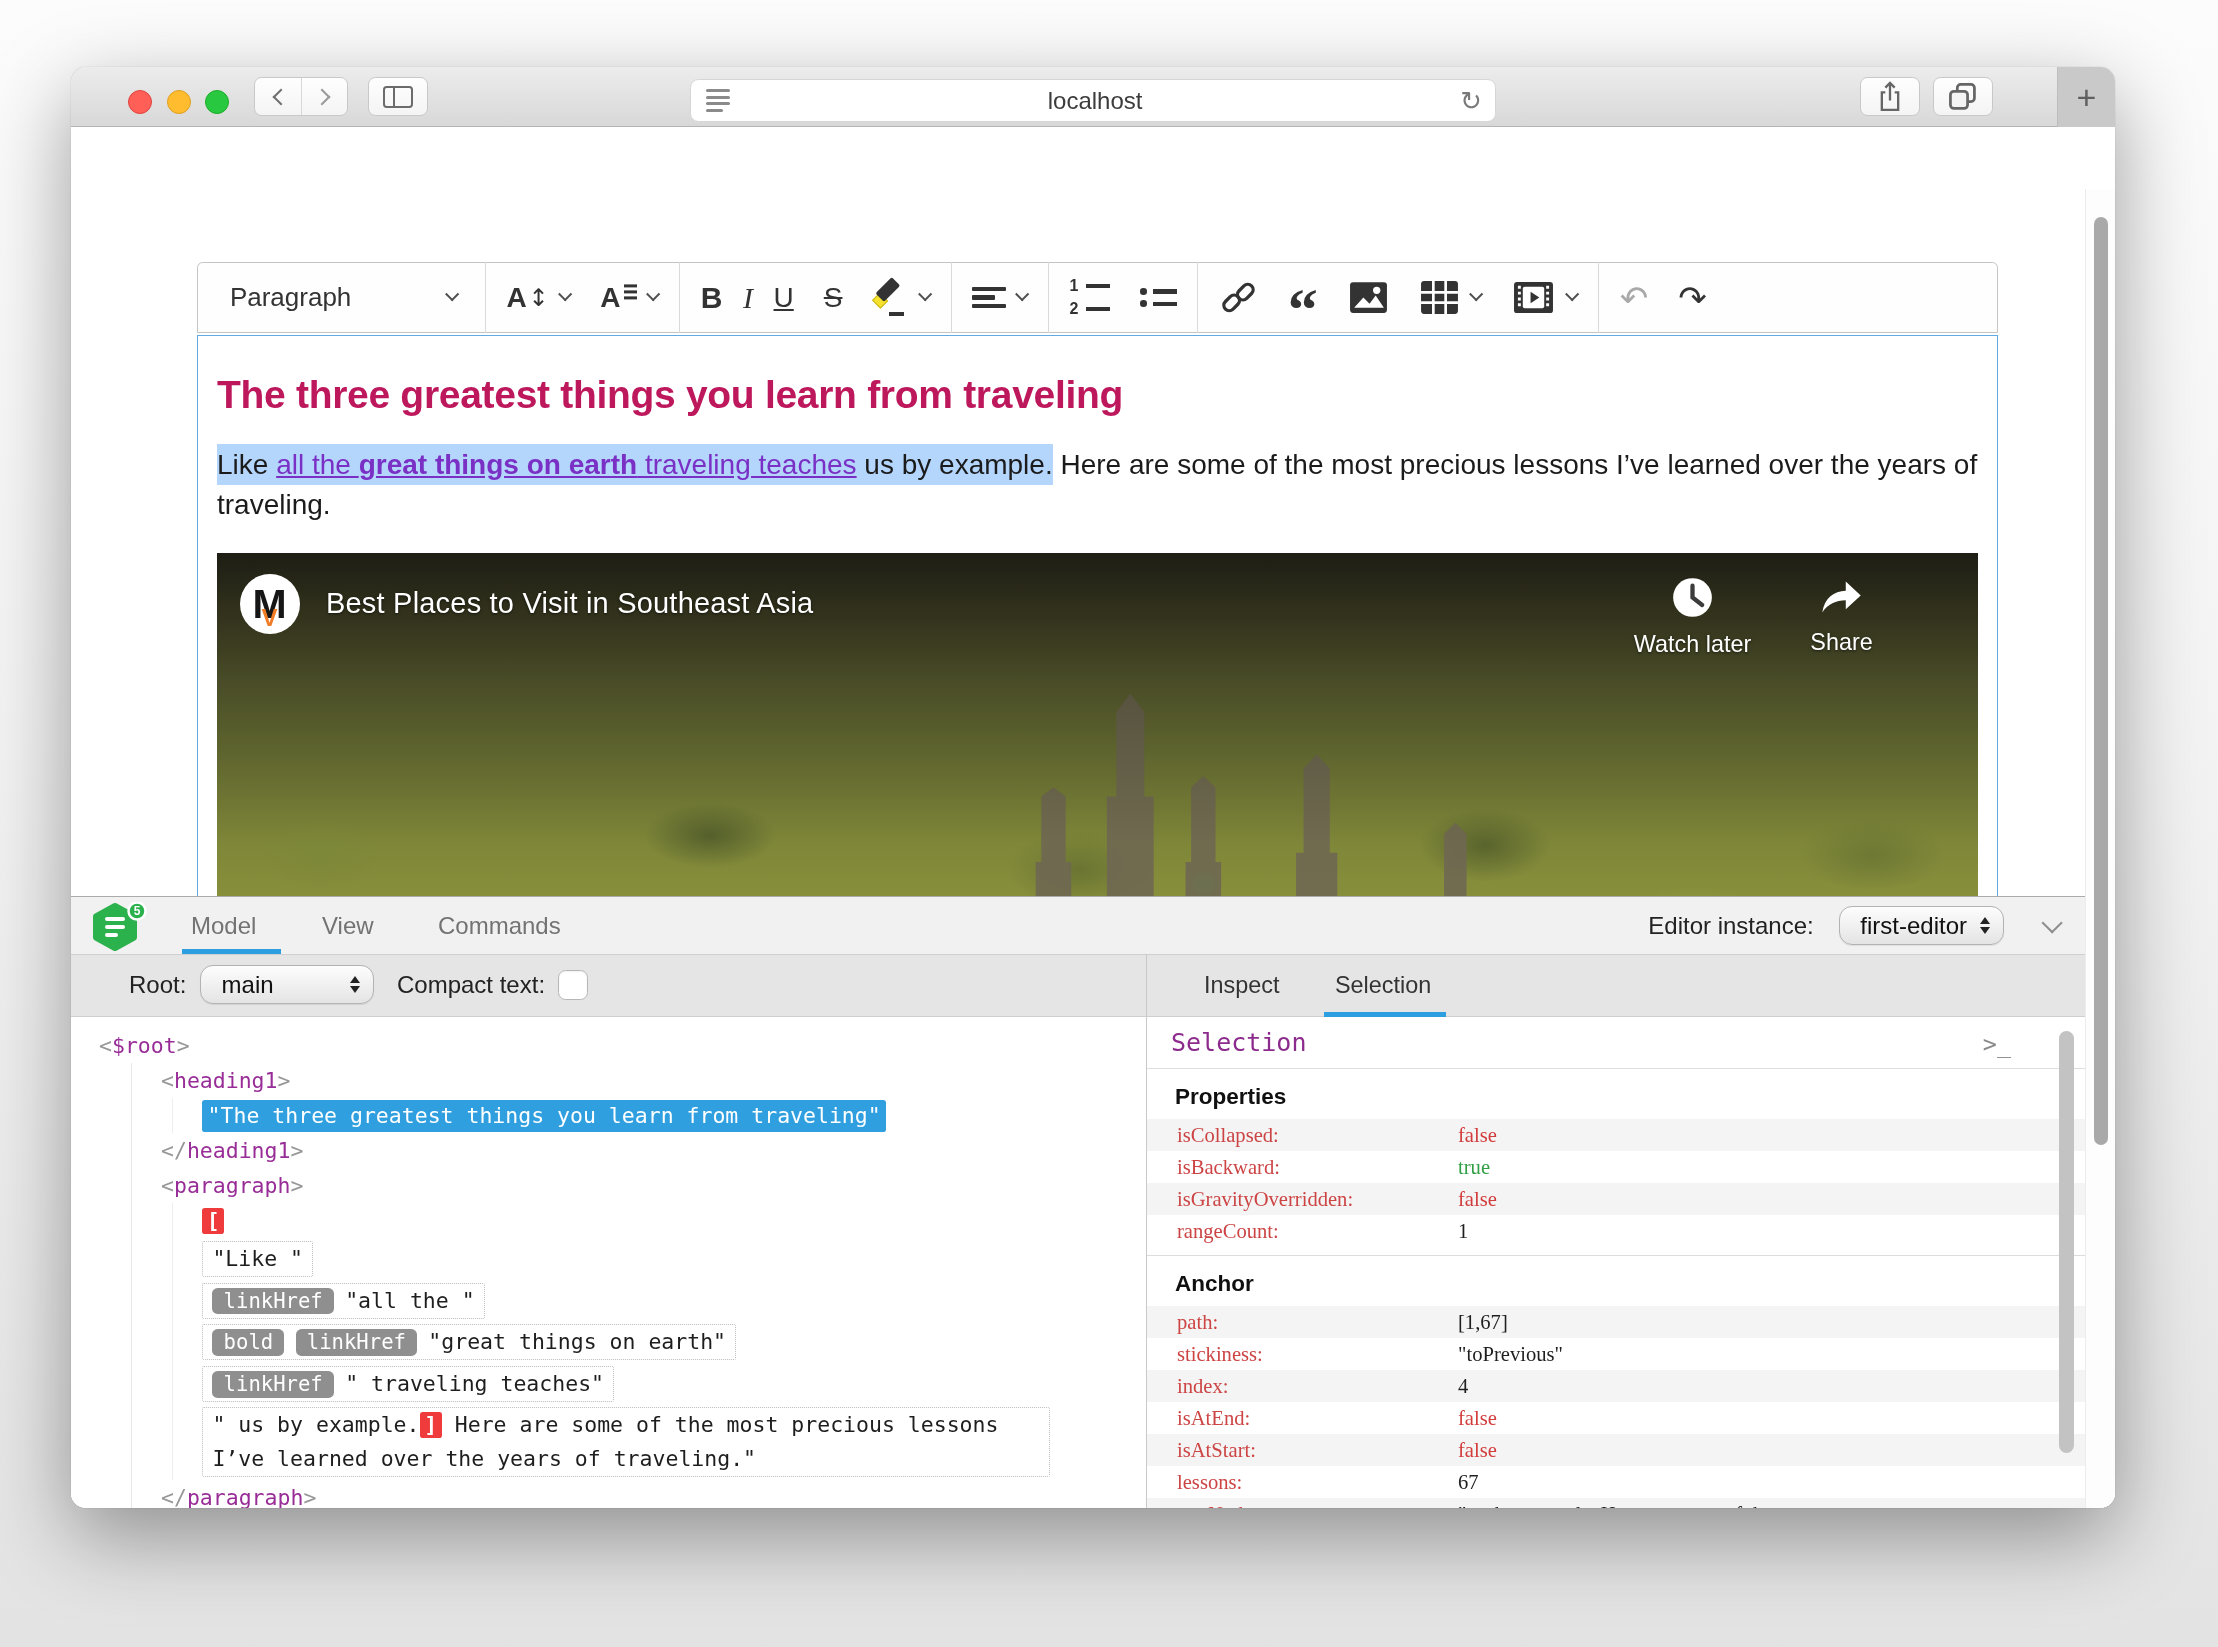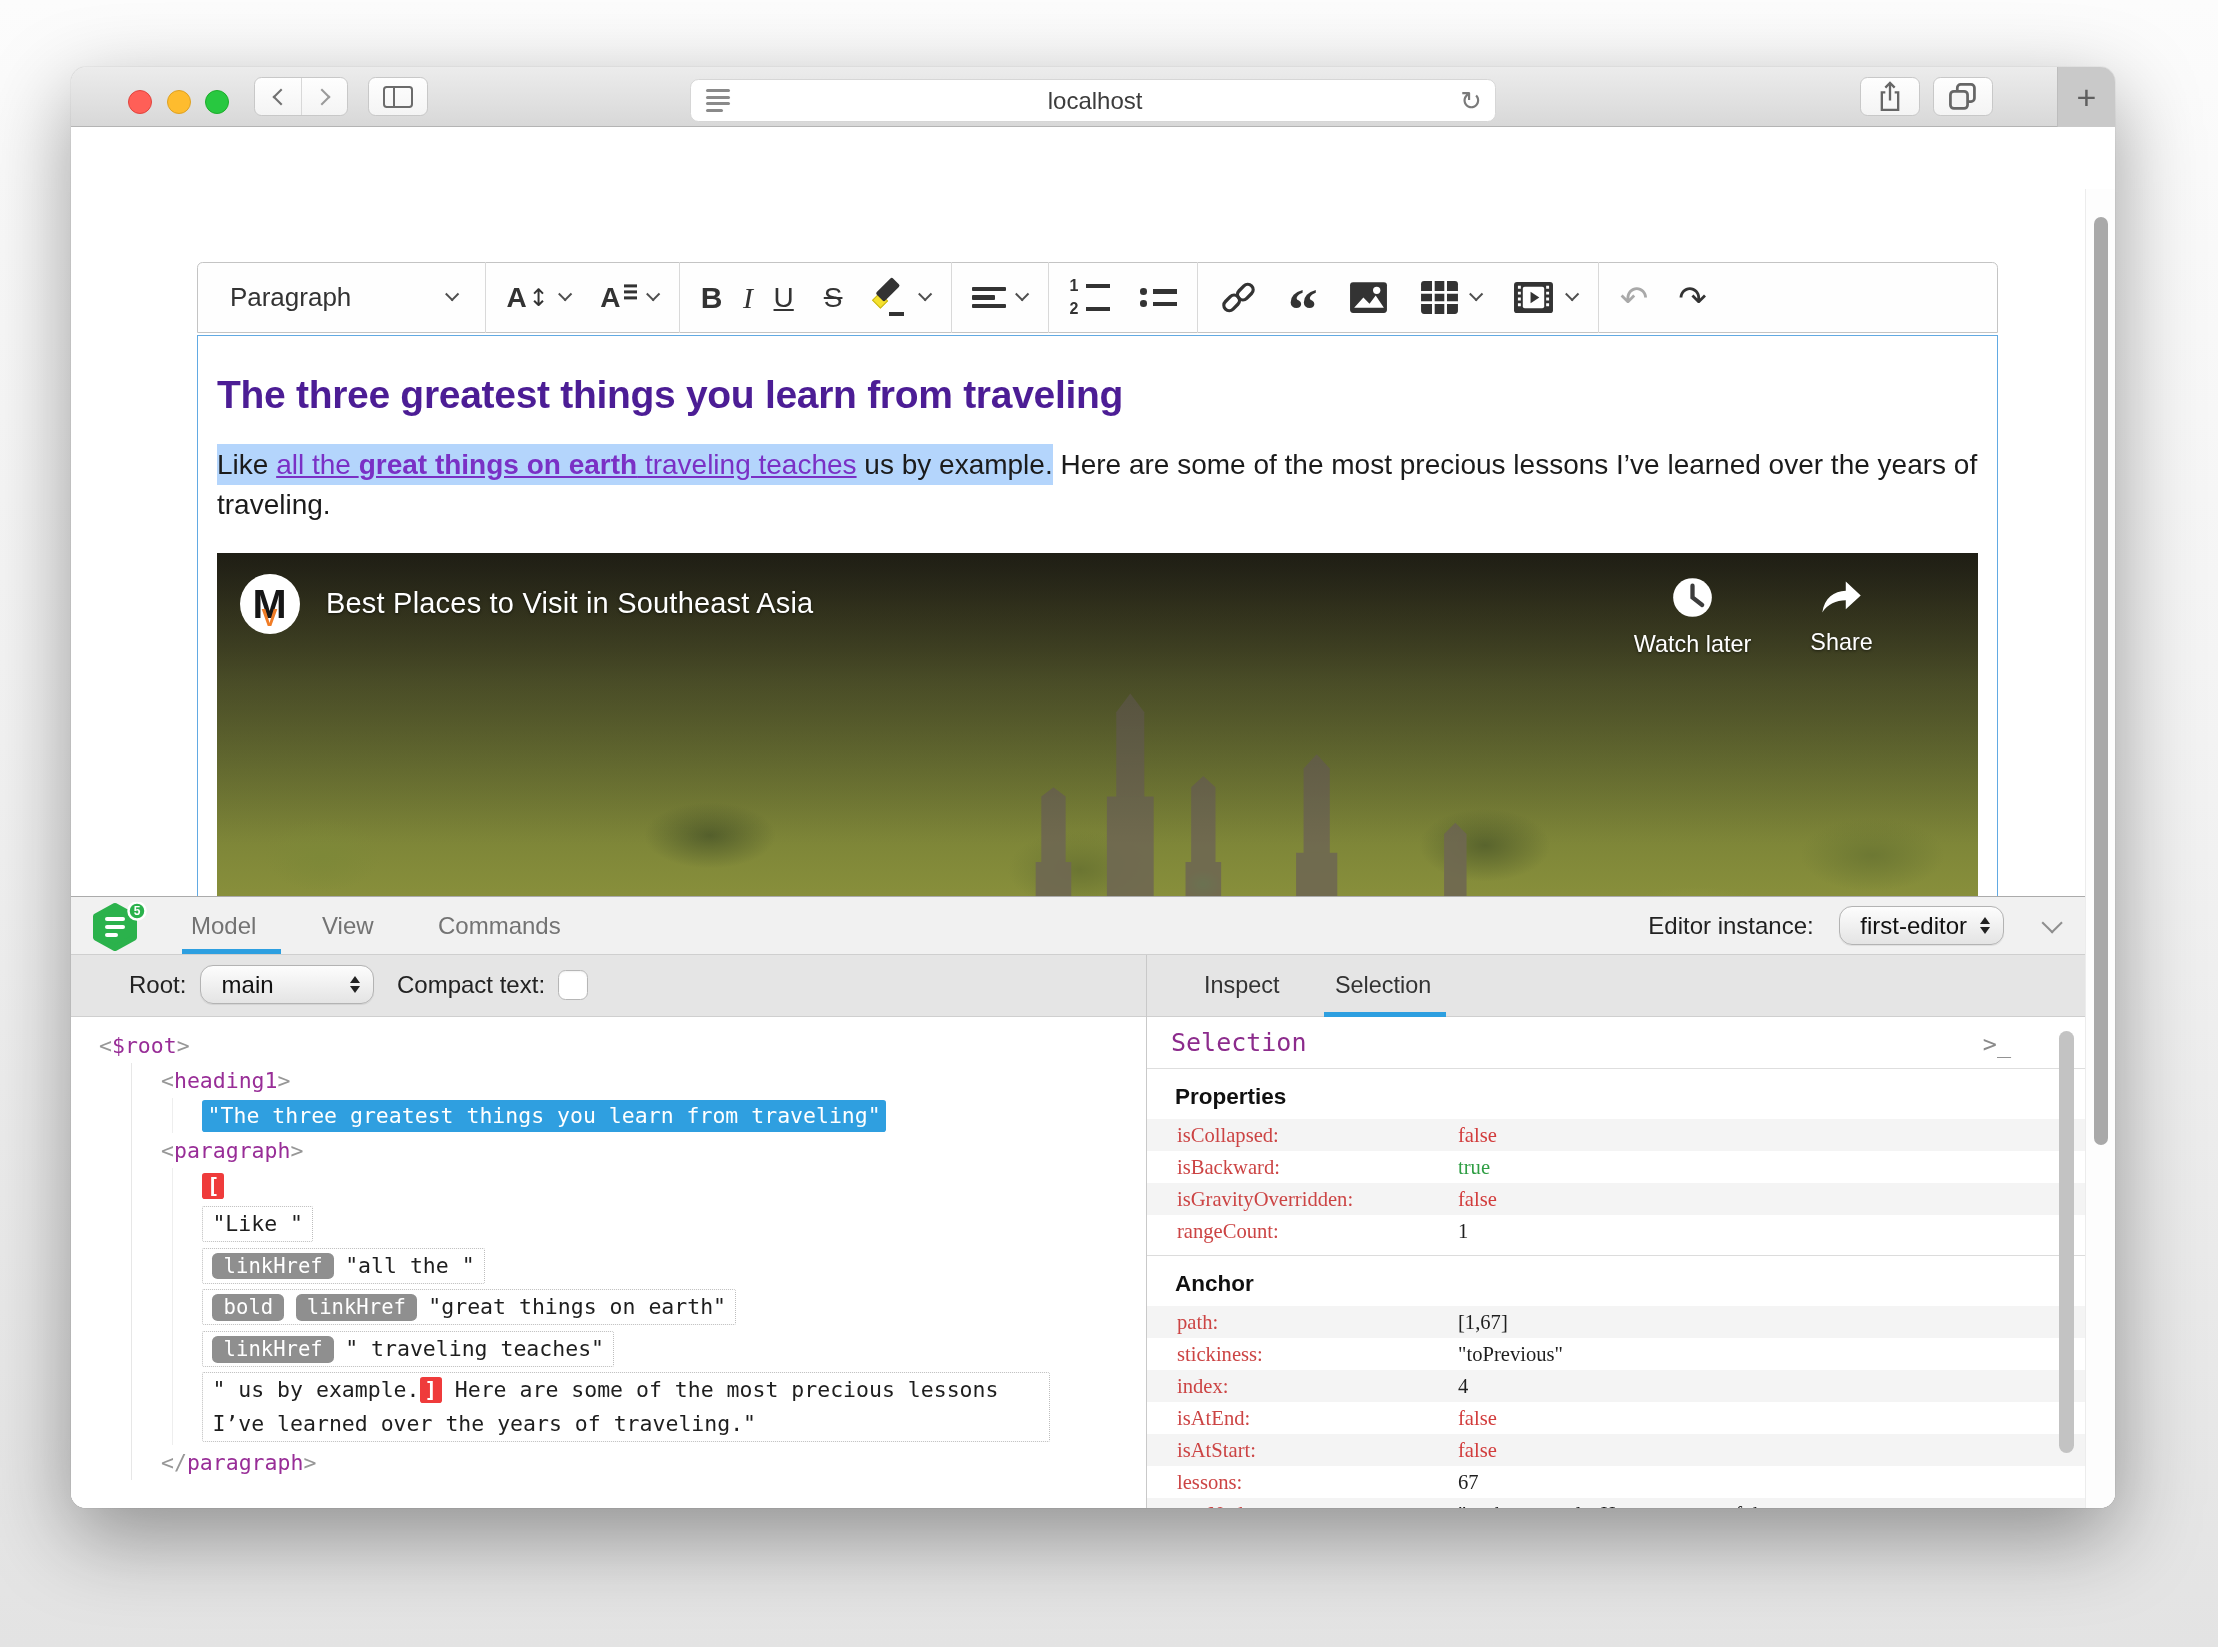--- a/index.html
+++ b/index.html
@@ -81,21 +81,21 @@
   .listicon .dot { width:6.6px; height:6.6px; border-radius:50%; background:#333;}
   .listicon .bar { width:24px; height:4.2px; background:#333;}
   .glyphQ { font-size:60px; font-family:"Liberation Serif",serif; font-weight:700; line-height:19px;
             transform:translateY(13px);}
   .glyphUndo { font-family:"DejaVu Sans",sans-serif; font-size:34px; color:#a9a9a9;}
   .glyphRedo { font-family:"DejaVu Sans",sans-serif; font-size:34px; color:#333;}
 
   
   .ck-content { position:absolute; left:126px; top:207px; width:1801px; height:563px;
                 background:#fff; border:1.9px solid #62aae3; overflow:hidden; }
-  .doc-heading { margin:37px 19px 0 19px; font-size:39px; font-weight:700; color:#4c1d95; letter-spacing:-0.3px;}
+  .doc-heading { margin:37px 19px 0 19px; font-size:39px; font-weight:700; color:#be185d; letter-spacing:-0.3px;}
   .doc-para { margin:28px 19px 0 19px; font-size:28px; line-height:40px; color:#1b1b1b; }
   .seg.hl { background:#b4d5fc; padding:4.7px 0; }
   .seg.lnk { color:#7a30c5; text-decoration:underline; text-decoration-color:#7a30c5; }
   .seg.b { font-weight:700; }
 
   
   .video { position:relative; margin:28px 19px 0 19px; width:1761px; height:487px; overflow:hidden;
            background:
              radial-gradient(84px 52px at 6% 62%, #7d8838 0%, transparent 70%),
              radial-gradient(112px 56px at 16% 80%, #8f9a40 0%, transparent 70%),
@@ -448,20 +448,21 @@
           <div class="rtab rtab-selection">Selection</div>
           <div class="rtab-underline"></div>
         </div>
 
         <div class="pane-divider"></div>
 
         <div class="tree">
             <div class="tl ind0"><span class="tp">&lt;</span><span class="ttag">$root</span><span class="tp">&gt;</span></div>
             <div class="tl ind1 g1"><span class="tp">&lt;</span><span class="ttag">heading1</span><span class="tp">&gt;</span></div>
             <div class="tl ind2 g1 g2"><span class="tsel">"The three greatest things you learn from traveling"</span></div>
+            <div class="tl ind1 g1"><span class="tp">&lt;/</span><span class="ttag">heading1</span><span class="tp">&gt;</span></div>
             <div class="tl ind1 g1"><span class="tp">&lt;</span><span class="ttag">paragraph</span><span class="tp">&gt;</span></div>
             <div class="tl ind2 g1 g2"><span class="tmark">[</span></div>
             <div class="tl ind2 g1 g2"><span class="tbox"><span class="ttxt">"Like "</span></span></div>
             <div class="tl ind2 g1 g2"><span class="tbox"><span class="tbadge">linkHref</span><span class="ttxt">"all the "</span></span></div>
             <div class="tl ind2 g1 g2"><span class="tbox"><span class="tbadge">bold</span><span class="tbadge">linkHref</span><span class="ttxt">"great things on earth"</span></span></div>
             <div class="tl ind2 g1 g2"><span class="tbox"><span class="tbadge">linkHref</span><span class="ttxt">" traveling teaches"</span></span></div>
             <div class="tl ind2 g1 g2"><span class="tbox"><span class="ttxt">" us by example.</span><span class="tmark">]</span><span class="ttxt"> Here are some of the most precious lessons I’ve learned over the years of traveling."</span></span></div>
             <div class="tl ind1 g1"><span class="tp">&lt;/</span><span class="ttag">paragraph</span><span class="tp">&gt;</span></div>
           </div>
 

